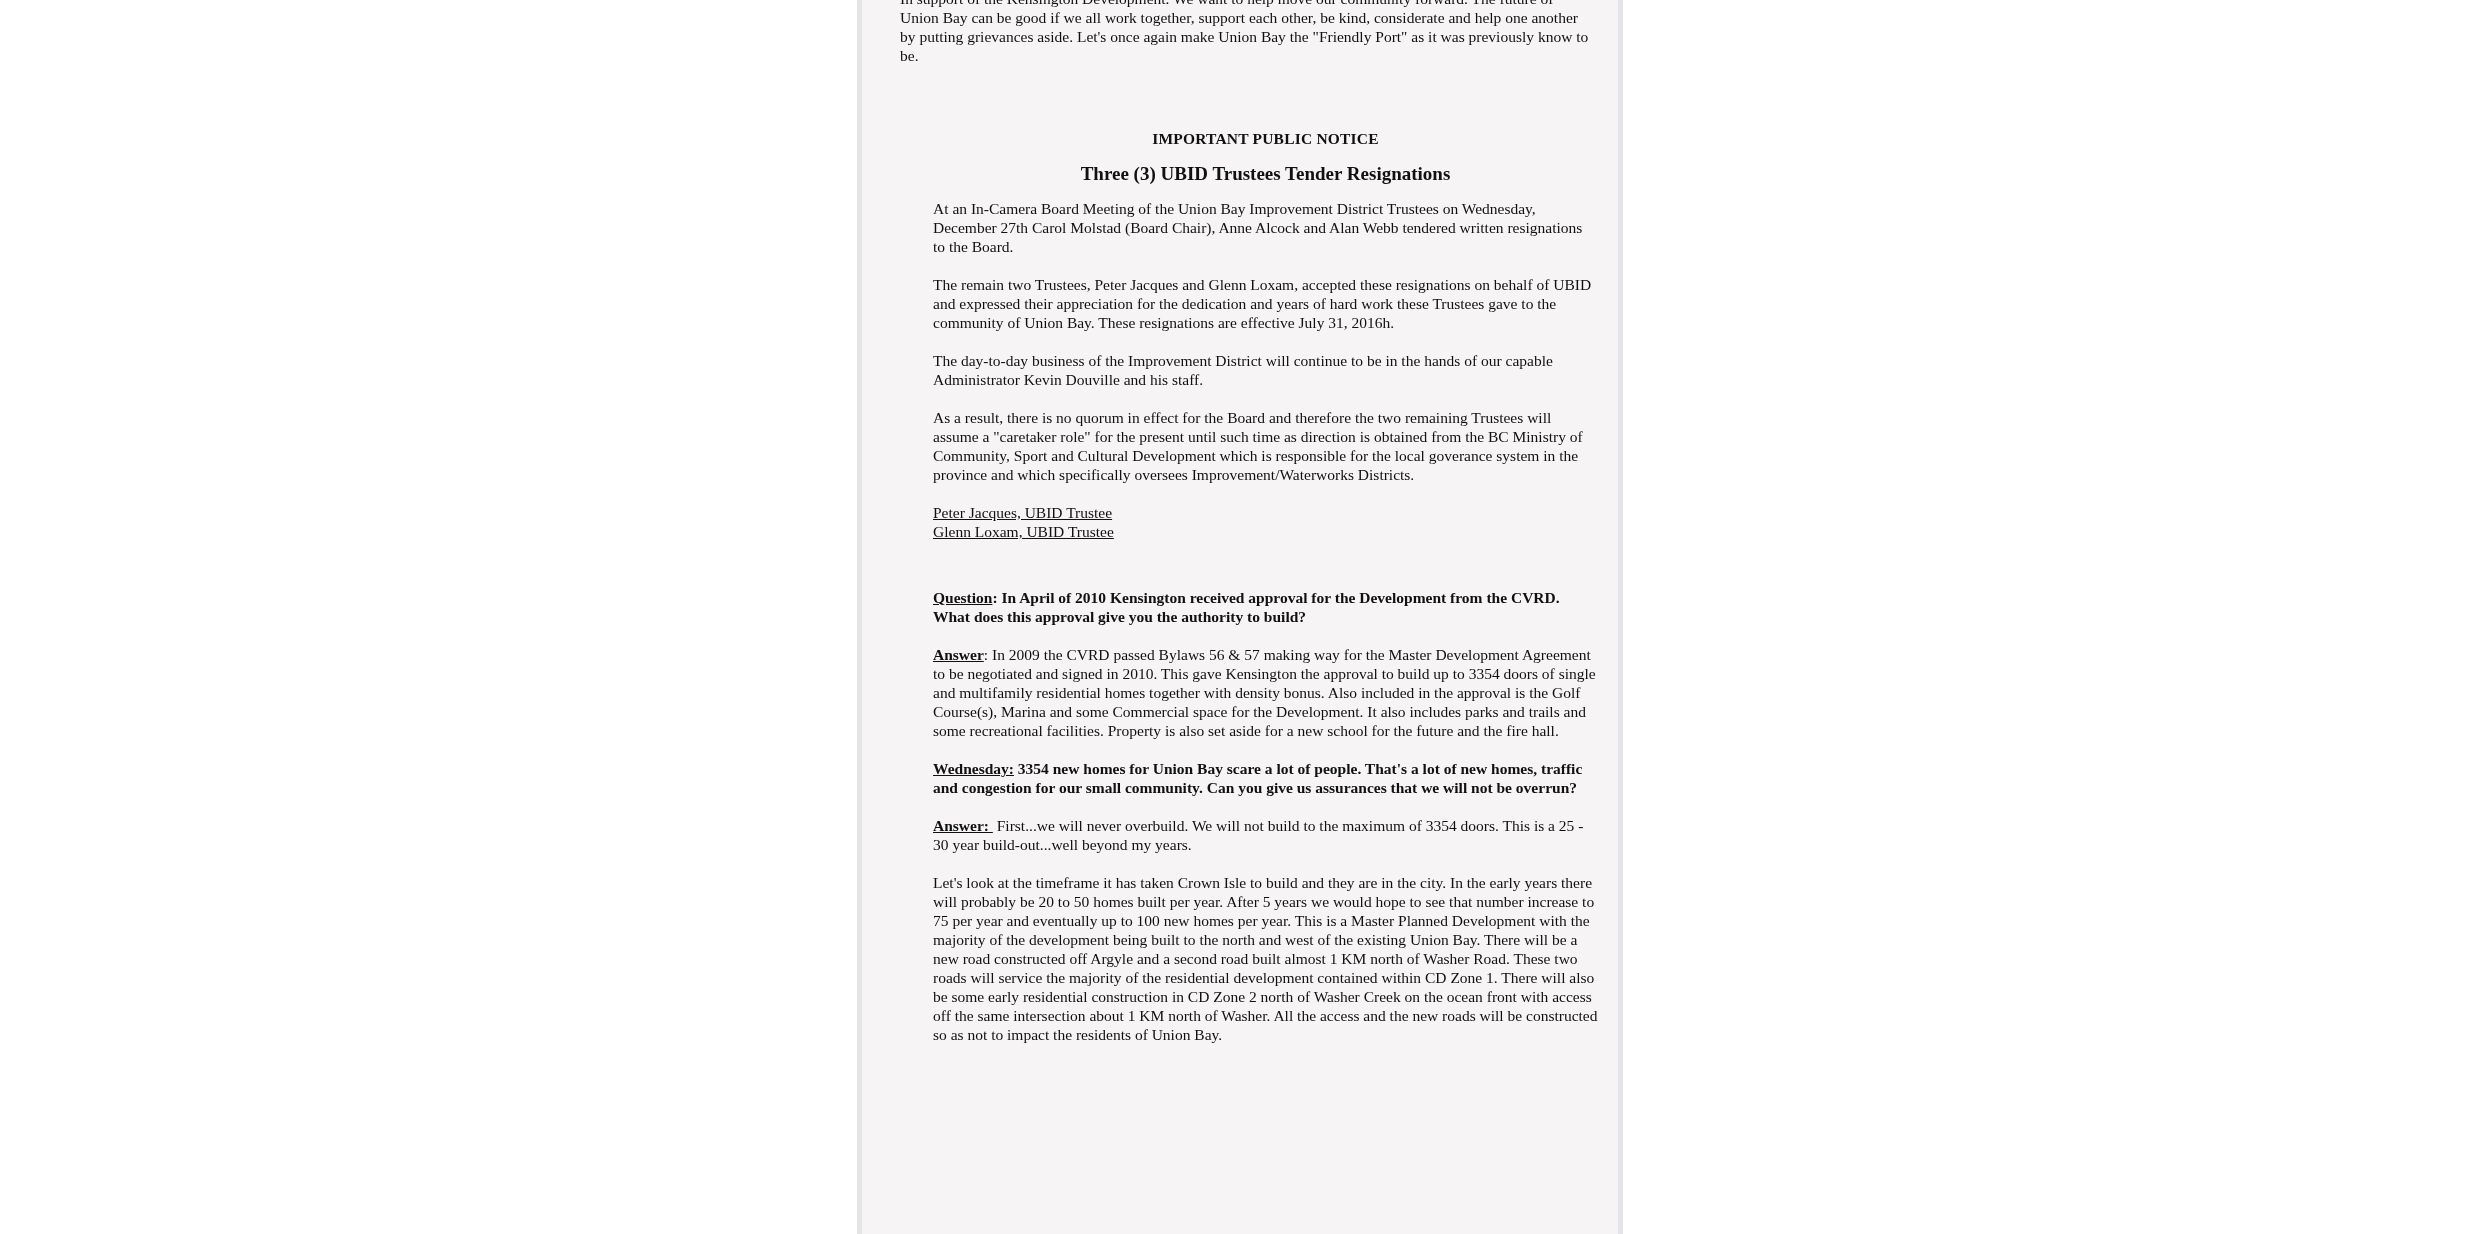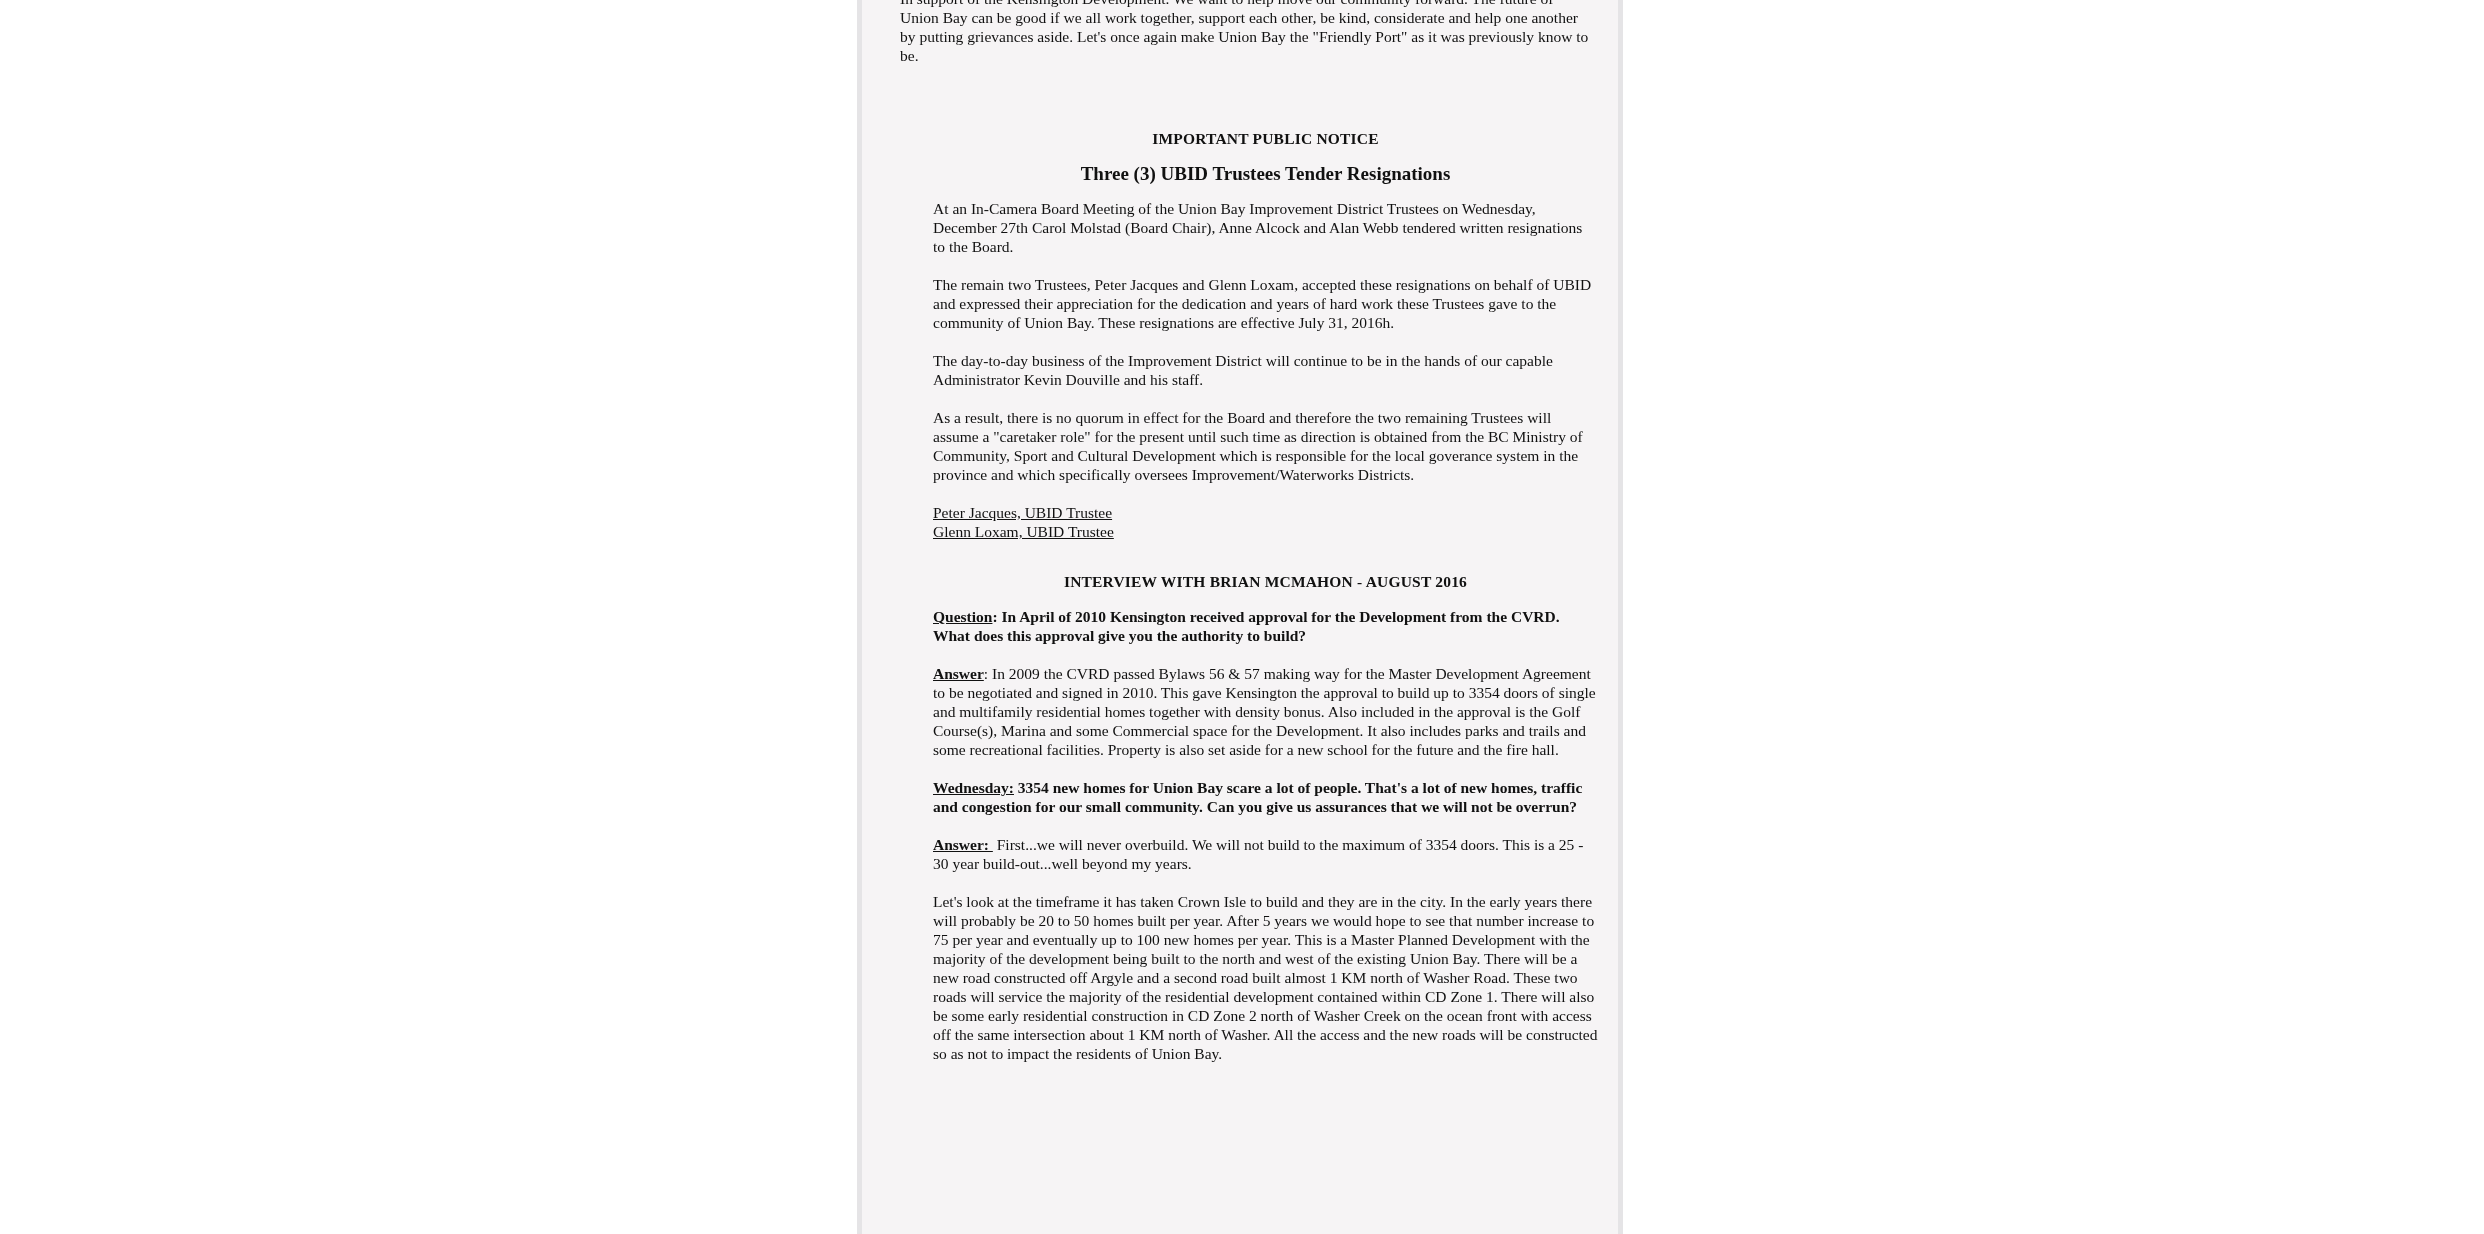--- a/index.html
+++ b/index.html
@@ -55,21 +55,20 @@
 
     <p>At an In-Camera Board Meeting of the Union Bay Improvement District Trustees on Wednesday, December 27th Carol Molstad (Board Chair), Anne Alcock and Alan Webb tendered written resignations to the Board.</p>
     <p>The remain two Trustees, Peter Jacques and Glenn Loxam, accepted these resignations on behalf of UBID and expressed their appreciation for the dedication and years of hard work these Trustees gave to the community of Union Bay. These resignations are effective July 31, 2016h.</p>
     <p>The day-to-day business of the Improvement District will continue to be in the hands of our capable Administrator Kevin Douville and his staff.</p>
     <p>As a result, there is no quorum in effect for the Board and therefore the two remaining Trustees will assume a "caretaker role" for the present until such time as direction is obtained from the BC Ministry of Community, Sport and Cultural Development which is responsible for the local goverance system in the province and which specifically oversees Improvement/Waterworks Districts.</p>
 
     <p class="sig">Peter Jacques, UBID Trustee</p>
     <p class="sig">Glenn Loxam, UBID Trustee</p>
 
     <div style="height:31px"></div>
-    <p class="h-center h1">INTERVIEW WITH BRIAN MCMAHON - AUGUST 2016</p>
     <div style="height:16px"></div>
 
     <p class="q"><span class="uq">Question</span><span>: In April of 2010 Kensington received approval for the Development from the CVRD. What does this approval give you the authority to build?</span></p>
 
     <p><span class="u">Answer</span><span>: In 2009 the CVRD passed Bylaws 56 &amp; 57 making way for the Master Development Agreement to be negotiated and signed in 2010. This gave Kensington the approval to build up to 3354 doors of single and multifamily residential homes together with density bonus. Also included in the approval is the Golf Course(s), Marina and some Commercial space for the Development. It also includes parks and trails and some recreational facilities. Property is also set aside for a new school for the future and the fire hall.</span></p>
 
     <p class="q"><span class="uq">Wednesday:</span><span> 3354 new homes for Union Bay scare a lot of people. That's a lot of new homes, traffic and congestion for our small community. Can you give us assurances that we will not be overrun?</span></p>
 
     <p><span class="u" style="white-space:pre">Answer: </span><span> First...we will never overbuild. We will not build to the maximum of 3354 doors. This is a 25 - 30 year build-out...well beyond my years.</span></p>
 

